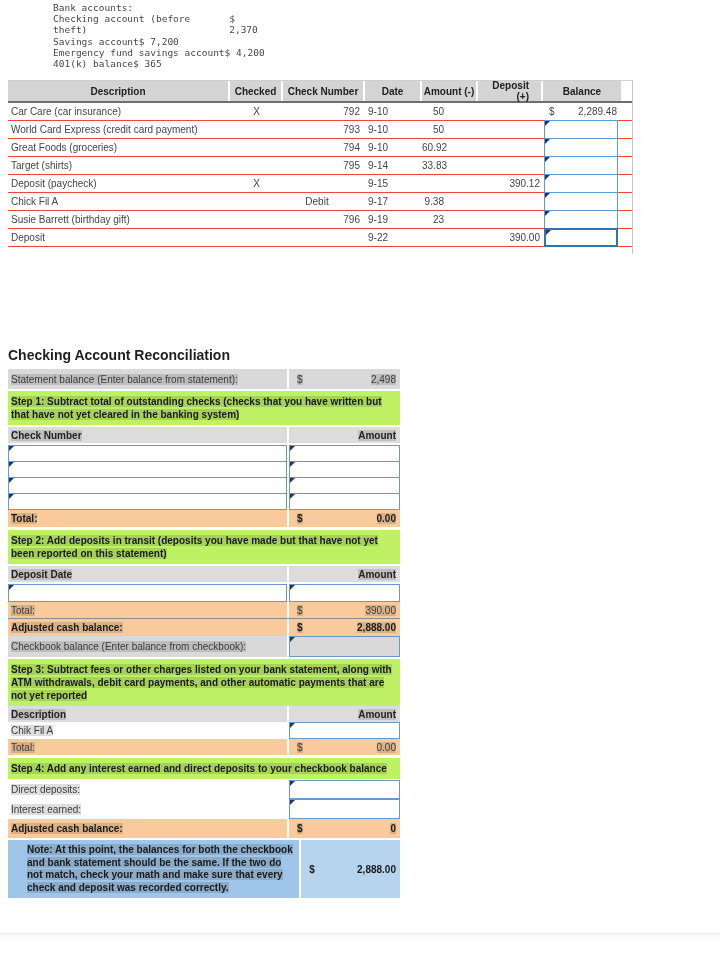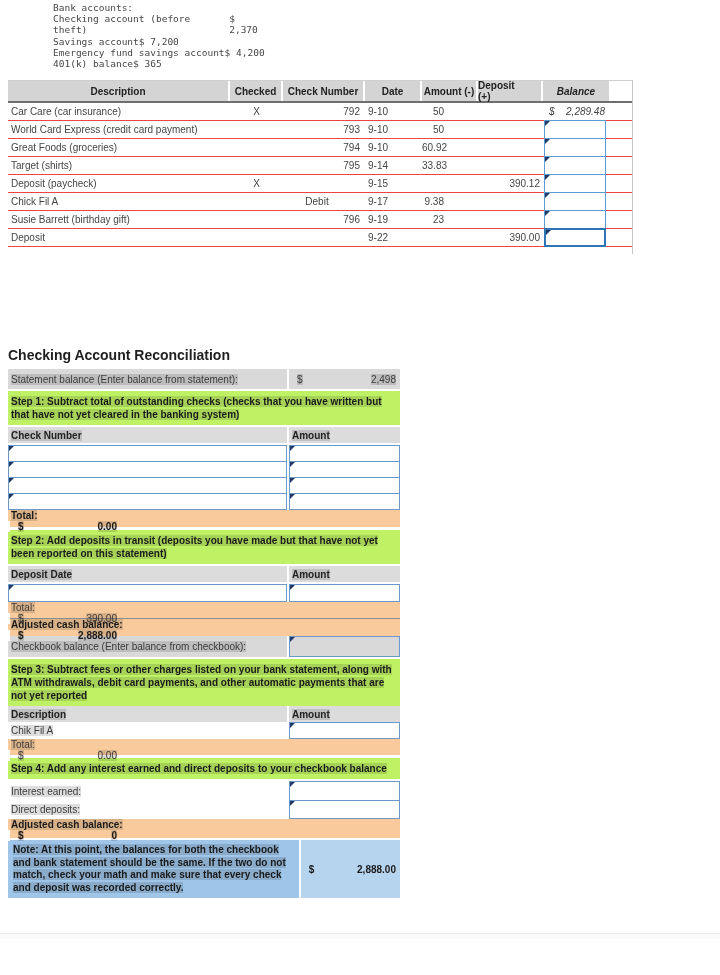--- a/index.html
+++ b/index.html
@@ -31,58 +31,58 @@
   }
   .reg-header .cell:last-child { border-right: none; }
   .reg-row { display: flex; height: 18px; align-items: center; border-bottom: 1px solid #ef4444; color: #454545; }
   .c-desc { width: 222px; padding-left: 3px; }
   .c-chk  { width: 53px;  text-align: center; }
   .c-num  { width: 82px;  text-align: right; padding-right: 5px; }
   .c-num.center { text-align: center; padding-right: 14px; }
   .c-date { width: 57px;  padding-left: 3px; }
   .c-amt  { width: 56px;  text-align: right; padding-right: 34px; }
   .c-dep  { width: 65px;  text-align: right; padding-right: 3px; }
-  .c-bal  { width: 66px;  position: relative; height: 100%; font-style: italic; }
+  .c-bal  { width: 78px;  position: relative; height: 100%; }
   .c-bal .money { display: flex; justify-content: space-between; width: 100%; height: 100%; align-items: center; padding: 0 4px 0 6px; }
   .input-box {
     position: absolute; top: -1px; bottom: -1px; left: 1px; right: 3px;
     background: #ffffff; border: 1px solid #5b9bd5;
   }
   .input-box.selected { border: 2px solid #2e75b6; }
   .flag { position: absolute; top: 0; left: 0; width: 0; height: 0;
           border-top: 5px solid #1f3864; border-right: 5px solid transparent; }
   
   #reconciliation { position: absolute; left: 8px; top: 347px; width: 392px; font-size: 10px; }
   .r-title { font-size: 14px; font-weight: bold; color: #1f1f1f; margin-bottom: 6px; }
   .r-date  { font-size: 10px; color: #3b3b3b; margin-bottom: 7px; }
   .hl   { background: rgba(0,0,0,0.13); }
   .bold { font-weight: bold; color: #1a1a1a; }
   .mb2 { margin-bottom: 2px; } .mb3 { margin-bottom: 3px; }
   .bg-gray   { background: #d9d9d9; }
-  .bg-orange { background: #f9cb9c; flex-direction: column; }
+  .bg-orange { background: #f9cb9c; }
   .bg-blue   { background: #9fc5e8; }
   .r-row { display: flex; }
   .r-label { width: 279px; display: flex; align-items: center; padding-left: 3px; }
   .r-amount {
     width: 113px; border-left: 2px solid #ffffff; position: relative;
     display: flex; justify-content: space-between; align-items: center;
     padding: 0 4px 0 8px;
   }
-  .r-amount.left { justify-content: flex-start; padding-left: 3px; }
+  .r-amount.left { justify-content: flex-end; padding-left: 3px; }
   .step-header { background: #bef264; padding: 4px 4px 4px 3px; font-weight: bold;
                  color: #1b1b1b; line-height: 13px; }
   .col-header { height: 16px; background: #dcdcdc; font-weight: bold; color: #222222; }
   .input-row { height: 17px; }
   .input-row + .input-row { margin-top: -1px; }
   .box { position: relative; background: #ffffff; border: 1px solid #6b97c9; height: 100%; }
   .label-box { width: 279px; }
   .amount-box { width: 111px; margin-left: 2px; }
   .box.gray { background: #d9d9d9; }
   .sep { border-top: 1px solid #8c8c8c; }
-  .note-label { display: block; width: 329px; padding: 4px 4px 4px 5px; line-height: 12.5px; }
+  .note-label { display: block; width: 329px; padding: 4px 4px 4px 19px; line-height: 12.5px; }
   .note-amount { background: #b7d4ee; }
   #bottom-rule { position: absolute; left: 0; top: 933px; width: 720px; height: 6px;
                  background: #fafafa; border-top: 1px solid #ececec; }
 </style>
 </head>
 <body>
 
 <div id="bank-accounts">
   <div class="ba-line">
       <span>Bank accounts:</span>
@@ -105,21 +105,21 @@
   </div>
 </div>
 
 <div id="register">
   <div class="reg-header">
     <div class="cell c-desc" style="justify-content:center;padding-left:0;">Description</div>
     <div class="cell c-chk">Checked</div>
     <div class="cell c-num" style="text-align:center;padding-right:0;">Check Number</div>
     <div class="cell c-date" style="padding-left:0;justify-content:center;">Date</div>
     <div class="cell c-amt" style="text-align:center;padding-right:0;justify-content:center;">Amount (-)</div>
-    <div class="cell c-dep" style="text-align:left;padding-right:12px;justify-content:center;">Deposit (+)</div>
+    <div class="cell c-dep" style="text-align:right;padding-right:12px;justify-content:center;">Deposit (+)</div>
     <div class="cell c-bal" style="display:flex;">Balance</div>
   </div>
 
   <div class="reg-row">
     <div class="c-desc">Car Care (car insurance)</div>
     <div class="c-chk">X</div>
     <div class="c-num">792</div>
     <div class="c-date">9-10</div>
     <div class="c-amt">50</div>
     <div class="c-dep"></div>
@@ -371,31 +371,31 @@
         <span class="hl">Total:</span>
       </div>
     <div class="r-amount">
       <span class="hl">$</span>
       <span class="hl">0.00</span>
     </div>
   </div>
 
   <div class="step-header mb2"><span class="hl">Step 4: Add any interest earned and direct deposits to your checkbook balance</span></div>
 
+  <div class="r-row" style="height:19px;margin-top:-1px">
+    <div class="r-label">
+        <span class="hl">Direct deposits:</span>
+      </div>
+    <div class="box amount-box">
+        <span class="flag"></span>
+      </div>
+  </div>
   <div class="r-row" style="height:20px">
     <div class="r-label">
         <span class="hl">Interest earned:</span>
-      </div>
-    <div class="box amount-box">
-        <span class="flag"></span>
-      </div>
-  </div>
-  <div class="r-row" style="height:19px;margin-top:-1px">
-    <div class="r-label">
-        <span class="hl">Direct deposits:</span>
       </div>
     <div class="box amount-box">
         <span class="flag"></span>
       </div>
   </div>
 
   <div class="r-row bg-orange mb2" style="height:19px">
     <div class="r-label">
         <span class="hl bold">Adjusted cash balance:</span>
       </div>

